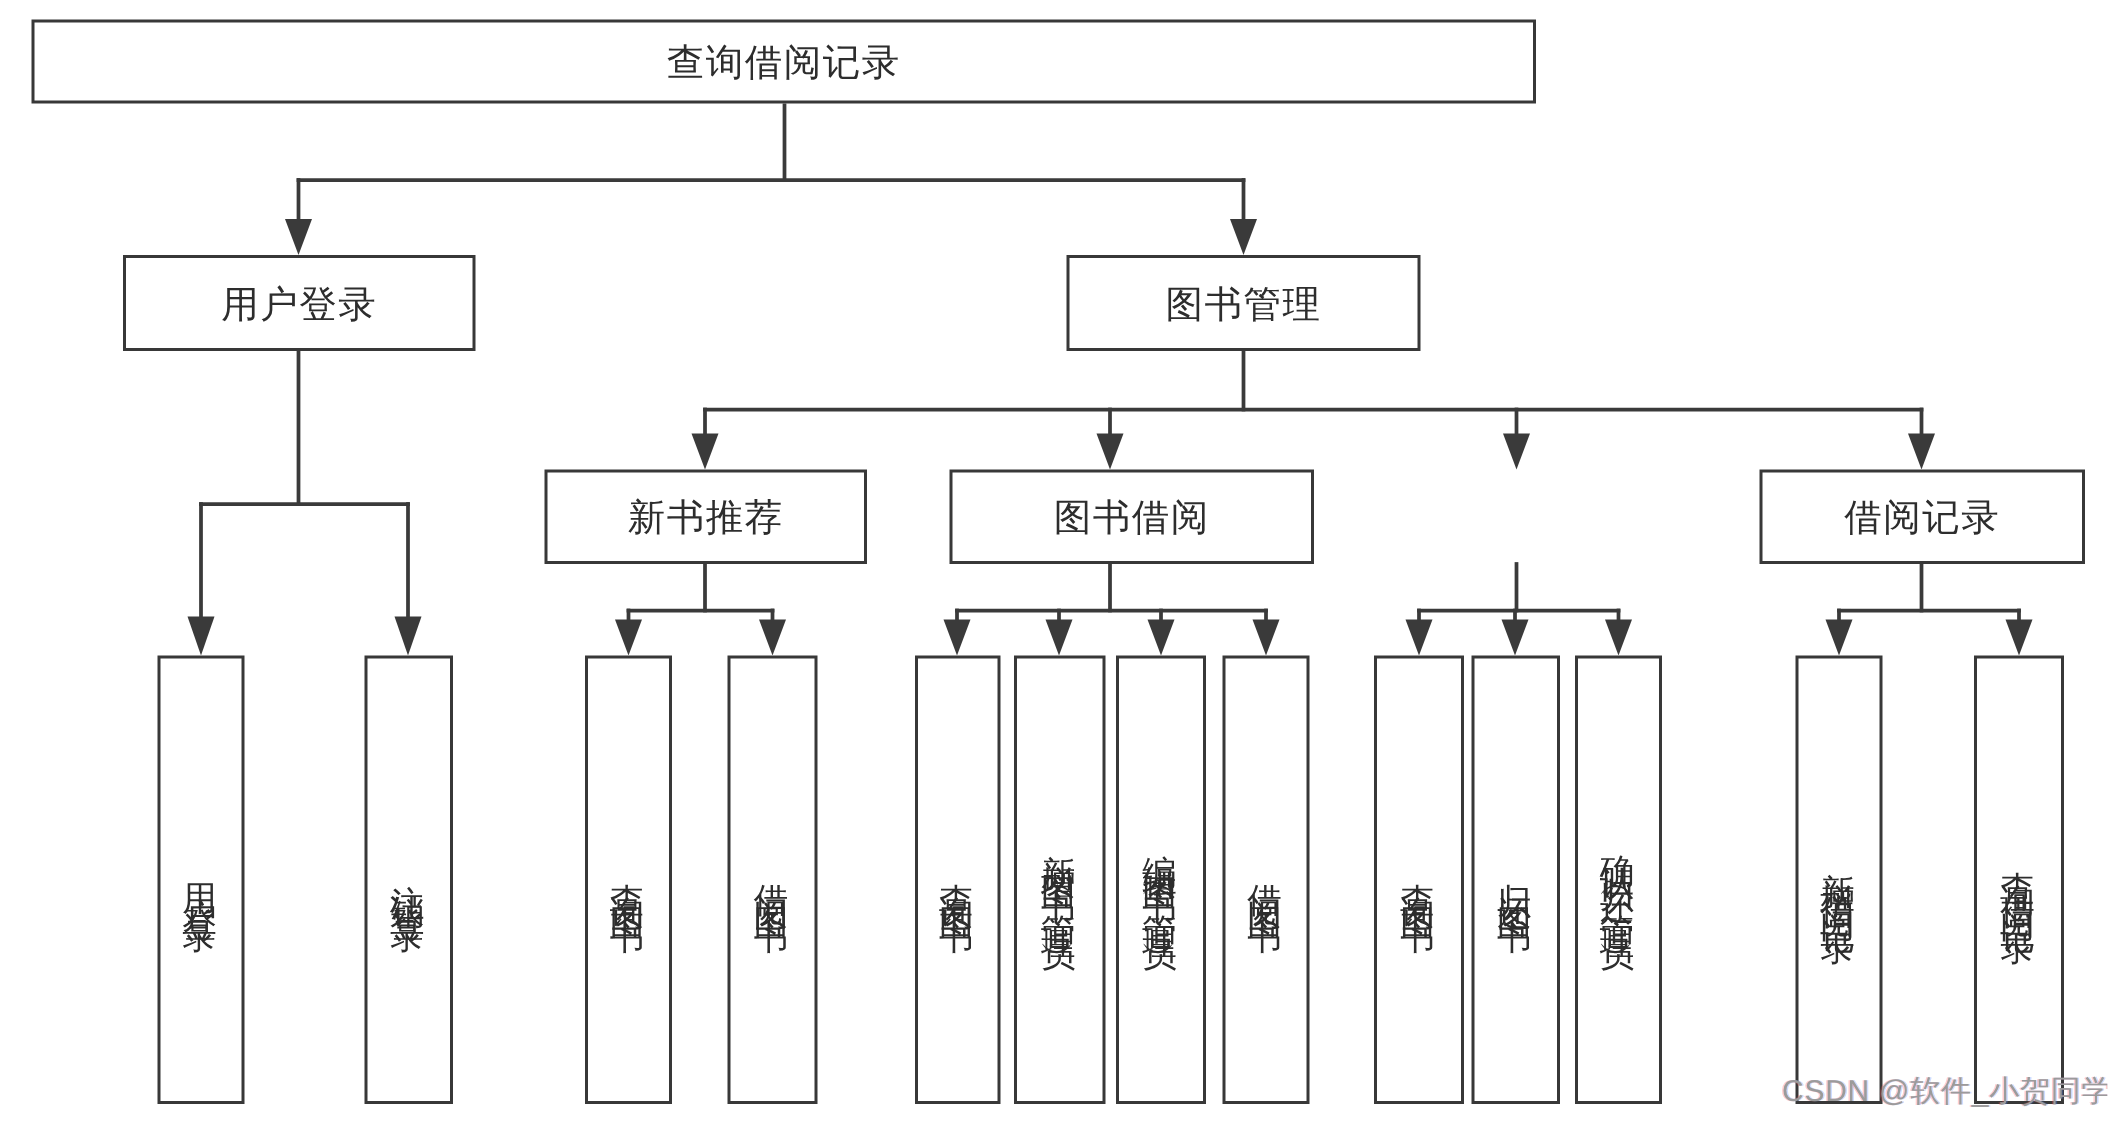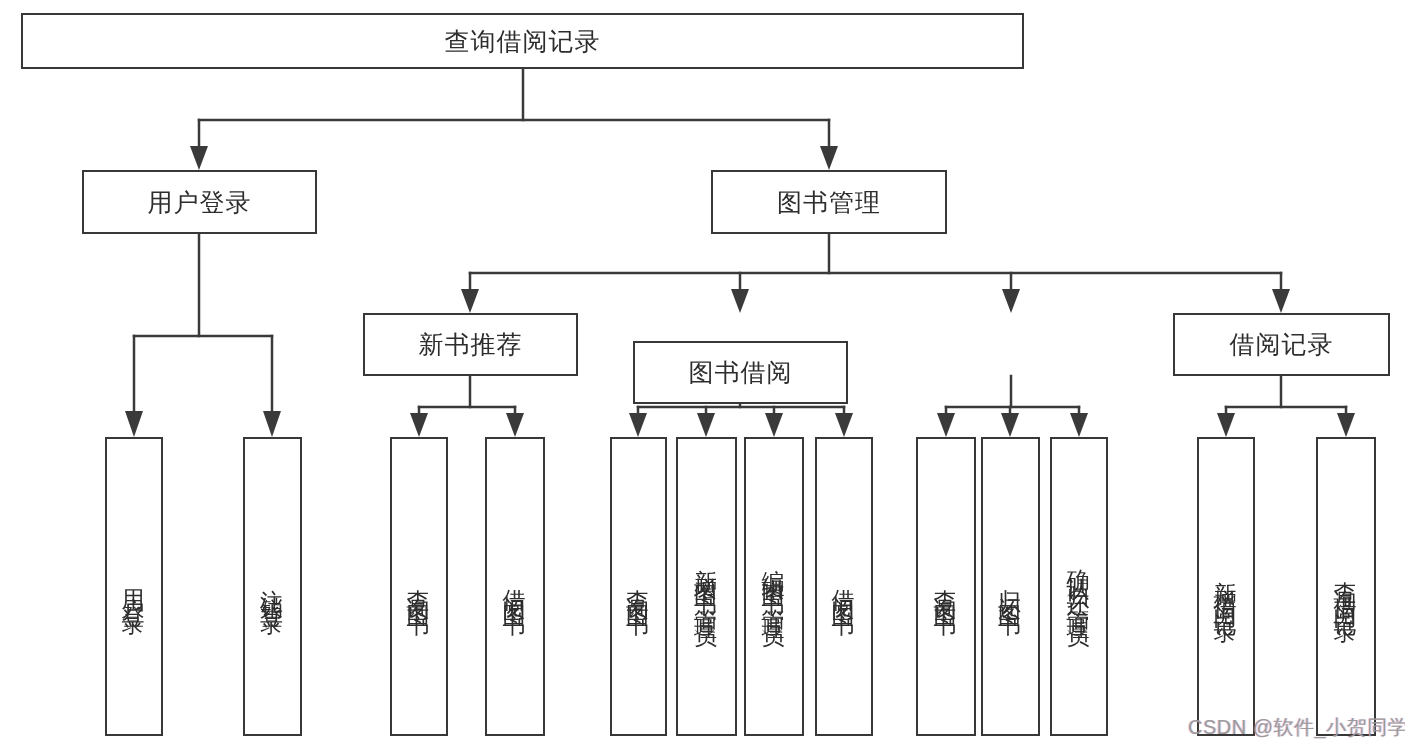--- a/index.html
+++ b/index.html
@@ -36,21 +36,21 @@
     writing-mode: vertical-rl;
     font-size: 23px;
     letter-spacing: 8px;
     white-space: normal;
   }
   
   .n-root   { left: 21px;   top: 13px;  width: 1003px; height: 56px; }
   .n-l2a    { left: 82px;   top: 170px; width: 235px;  height: 64px; }
   .n-l2b    { left: 711px;  top: 170px; width: 236px;  height: 64px; }
   .n-l3a    { left: 363px;  top: 313px; width: 215px;  height: 63px; }
-  .n-l3b    { left: 633px;  top: 313px; width: 215px;  height: 63px; margin-top: 28px; }
+  .n-l3b    { left: 633px;  top: 313px; width: 243px;  height: 63px; }
   .n-l3c    { left: 905px;  top: 313px; width: 213px;  height: 63px; }
   .n-l3d    { left: 1173px; top: 313px; width: 217px;  height: 63px; }
   .leaf     { top: 437px; height: 299px; }
   .lf-1  { left: 105px;  width: 58px; }
   .lf-2  { left: 243px;  width: 59px; }
   .lf-3  { left: 390px;  width: 58px; }
   .lf-4  { left: 485px;  width: 60px; }
   .lf-5  { left: 610px;  width: 57px; }
   .lf-6  { left: 676px;  width: 61px; }
   .lf-7  { left: 744px;  width: 60px; }

